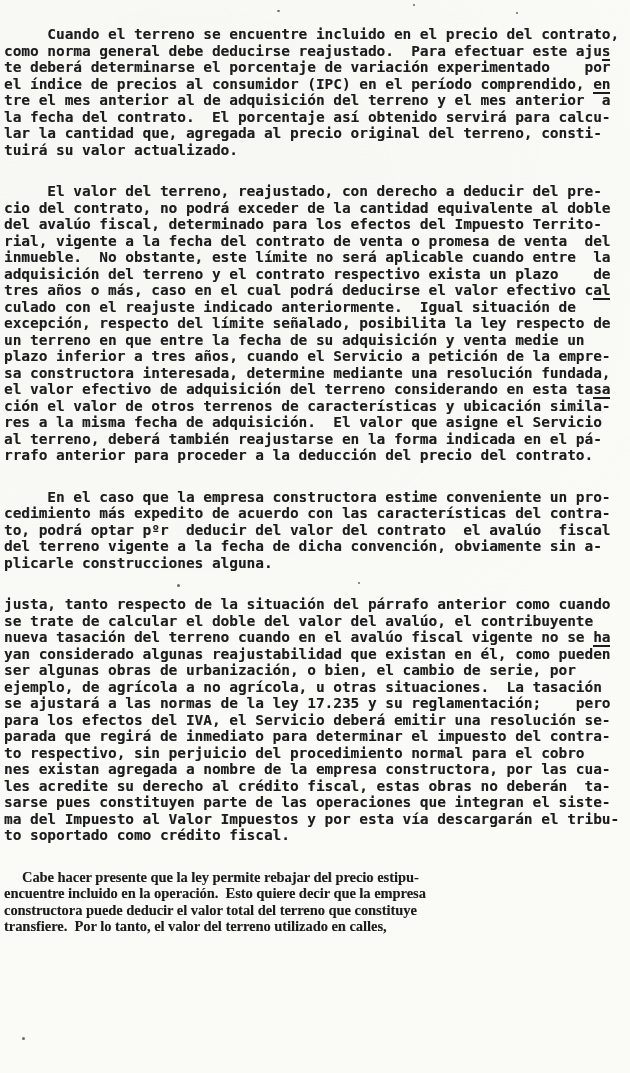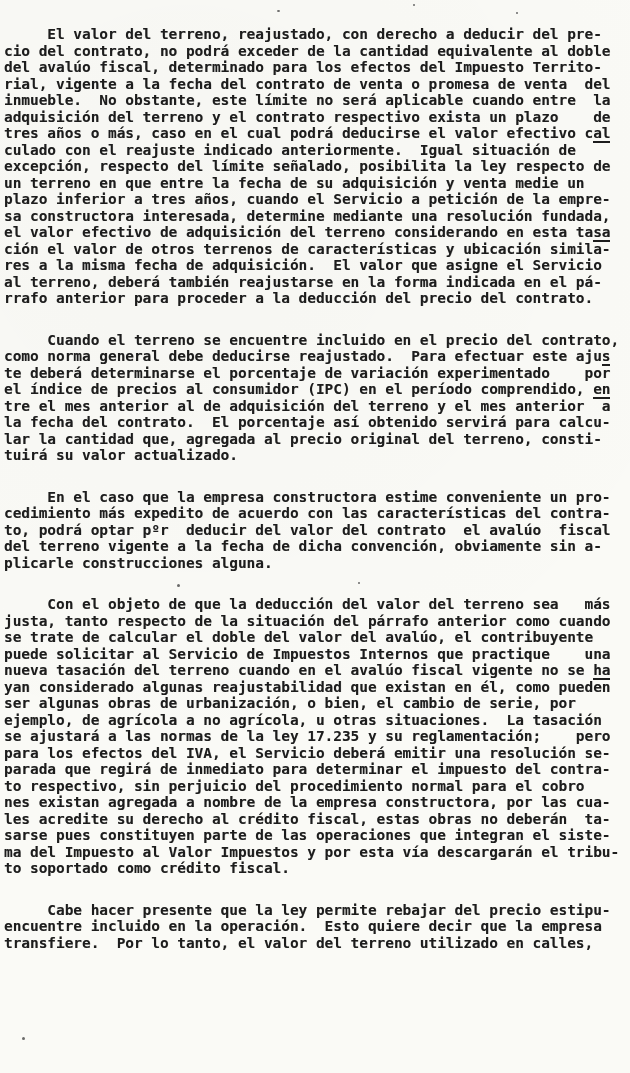--- a/index.html
+++ b/index.html
@@ -18,93 +18,92 @@
   .doc {
     padding: 26px 6px 0 4px;
     font-family: "DejaVu Sans Mono", "Liberation Mono", monospace;
     font-size: 14.4px;
     line-height: 16.5px;
     font-weight: bold;
     color: #1d1d1d;
     text-shadow: 0.3px 0.3px 0 rgba(20,20,20,0.35);
   }
   .para { margin: 0 0 25px 0; }
-  .para:last-child { margin-bottom: 0; }
+  .para:last-child { margin-bottom: 0; font-family: Liberation Serif, serif; }
   .line { white-space: pre; height: 16.5px; }
   .u { border-bottom: 2px solid #1d1d1d; }
   .speck {
     position: absolute;
     background: #3a3a3a;
     border-radius: 50%;
     opacity: 0.75;
   }
 </style>
 </head>
 <body>
 
 <div class="page">
   <div class="doc">
+      <div class="para">
+        <div class="line">     Cuando el terreno se encuentre incluido en el precio del contrato,</div>
+        <div class="line">como norma general debe deducirse reajustado.  Para efectuar este aju<span class="u">s</span></div>
+        <div class="line">te deberá determinarse el porcentaje de variación experimentado    por</div>
+        <div class="line">el índice de precios al consumidor (IPC) en el período comprendido, <span class="u">en</span></div>
+        <div class="line">tre el mes anterior al de adquisición del terreno y el mes anterior  a</div>
+        <div class="line">la fecha del contrato.  El porcentaje así obtenido servirá para calcu-</div>
+        <div class="line">lar la cantidad que, agregada al precio original del terreno, consti-</div>
+        <div class="line">tuirá su valor actualizado.</div>
+      </div>
       <div class="para">
         <div class="line">     El valor del terreno, reajustado, con derecho a deducir del pre-</div>
         <div class="line">cio del contrato, no podrá exceder de la cantidad equivalente al doble</div>
         <div class="line">del avalúo fiscal, determinado para los efectos del Impuesto Territo-</div>
         <div class="line">rial, vigente a la fecha del contrato de venta o promesa de venta  del</div>
         <div class="line">inmueble.  No obstante, este límite no será aplicable cuando entre  la</div>
         <div class="line">adquisición del terreno y el contrato respectivo exista un plazo    de</div>
         <div class="line">tres años o más, caso en el cual podrá deducirse el valor efectivo c<span class="u">al</span></div>
         <div class="line">culado con el reajuste indicado anteriormente.  Igual situación de</div>
         <div class="line">excepción, respecto del límite señalado, posibilita la ley respecto de</div>
         <div class="line">un terreno en que entre la fecha de su adquisición y venta medie un</div>
         <div class="line">plazo inferior a tres años, cuando el Servicio a petición de la empre-</div>
         <div class="line">sa constructora interesada, determine mediante una resolución fundada,</div>
         <div class="line">el valor efectivo de adquisición del terreno considerando en esta ta<span class="u">sa</span></div>
         <div class="line">ción el valor de otros terrenos de características y ubicación simila-</div>
         <div class="line">res a la misma fecha de adquisición.  El valor que asigne el Servicio</div>
         <div class="line">al terreno, deberá también reajustarse en la forma indicada en el pá-</div>
         <div class="line">rrafo anterior para proceder a la deducción del precio del contrato.</div>
       </div>
       <div class="para">
-        <div class="line">     Cuando el terreno se encuentre incluido en el precio del contrato,</div>
-        <div class="line">como norma general debe deducirse reajustado.  Para efectuar este aju<span class="u">s</span></div>
-        <div class="line">te deberá determinarse el porcentaje de variación experimentado    por</div>
-        <div class="line">el índice de precios al consumidor (IPC) en el período comprendido, <span class="u">en</span></div>
-        <div class="line">tre el mes anterior al de adquisición del terreno y el mes anterior  a</div>
-        <div class="line">la fecha del contrato.  El porcentaje así obtenido servirá para calcu-</div>
-        <div class="line">lar la cantidad que, agregada al precio original del terreno, consti-</div>
-        <div class="line">tuirá su valor actualizado.</div>
-      </div>
-      <div class="para">
         <div class="line">     En el caso que la empresa constructora estime conveniente un pro-</div>
         <div class="line">cedimiento más expedito de acuerdo con las características del contra-</div>
         <div class="line">to, podrá optar pºr  deducir del valor del contrato  el avalúo  fiscal</div>
         <div class="line">del terreno vigente a la fecha de dicha convención, obviamente sin a-</div>
         <div class="line">plicarle construcciones alguna.</div>
       </div>
       <div class="para">
-        <div class="line">     Con el objeto de que la deducción del valor del terreno sea   más</div>
         <div class="line">justa, tanto respecto de la situación del párrafo anterior como cuando</div>
         <div class="line">se trate de calcular el doble del valor del avalúo, el contribuyente</div>
-        <div class="line">puede solicitar al Servicio de Impuestos Internos que practique    una</div>
         <div class="line">nueva tasación del terreno cuando en el avalúo fiscal vigente no se <span class="u">ha</span></div>
         <div class="line">yan considerado algunas reajustabilidad que existan en él, como pueden</div>
         <div class="line">ser algunas obras de urbanización, o bien, el cambio de serie, por</div>
         <div class="line">ejemplo, de agrícola a no agrícola, u otras situaciones.  La tasación</div>
         <div class="line">se ajustará a las normas de la ley 17.235 y su reglamentación;    pero</div>
         <div class="line">para los efectos del IVA, el Servicio deberá emitir una resolución se-</div>
         <div class="line">parada que regirá de inmediato para determinar el impuesto del contra-</div>
         <div class="line">to respectivo, sin perjuicio del procedimiento normal para el cobro</div>
         <div class="line">nes existan agregada a nombre de la empresa constructora, por las cua-</div>
         <div class="line">les acredite su derecho al crédito fiscal, estas obras no deberán  ta-</div>
         <div class="line">sarse pues constituyen parte de las operaciones que integran el siste-</div>
         <div class="line">ma del Impuesto al Valor Impuestos y por esta vía descargarán el tribu-</div>
         <div class="line">to soportado como crédito fiscal.</div>
       </div>
       <div class="para">
         <div class="line">     Cabe hacer presente que la ley permite rebajar del precio estipu-</div>
         <div class="line">encuentre incluido en la operación.  Esto quiere decir que la empresa</div>
+        <div class="line">constructora puede deducir el valor total del terreno que constituye</div>
         <div class="line">transfiere.  Por lo tanto, el valor del terreno utilizado en calles,</div>
       </div>
     </div>
 <div class="speck" style="left: 277px; top: 10px; width: 3px; height: 2px;"></div>
     <div class="speck" style="left: 413px; top: 4px; width: 2px; height: 2px;"></div>
     <div class="speck" style="left: 516px; top: 12px; width: 2px; height: 2px;"></div>
     <div class="speck" style="left: 177px; top: 584px; width: 3px; height: 3px;"></div>
     <div class="speck" style="left: 358px; top: 582px; width: 2px; height: 2px;"></div>
     <div class="speck" style="left: 22px; top: 1037px; width: 3px; height: 3px;"></div>
   </div>

